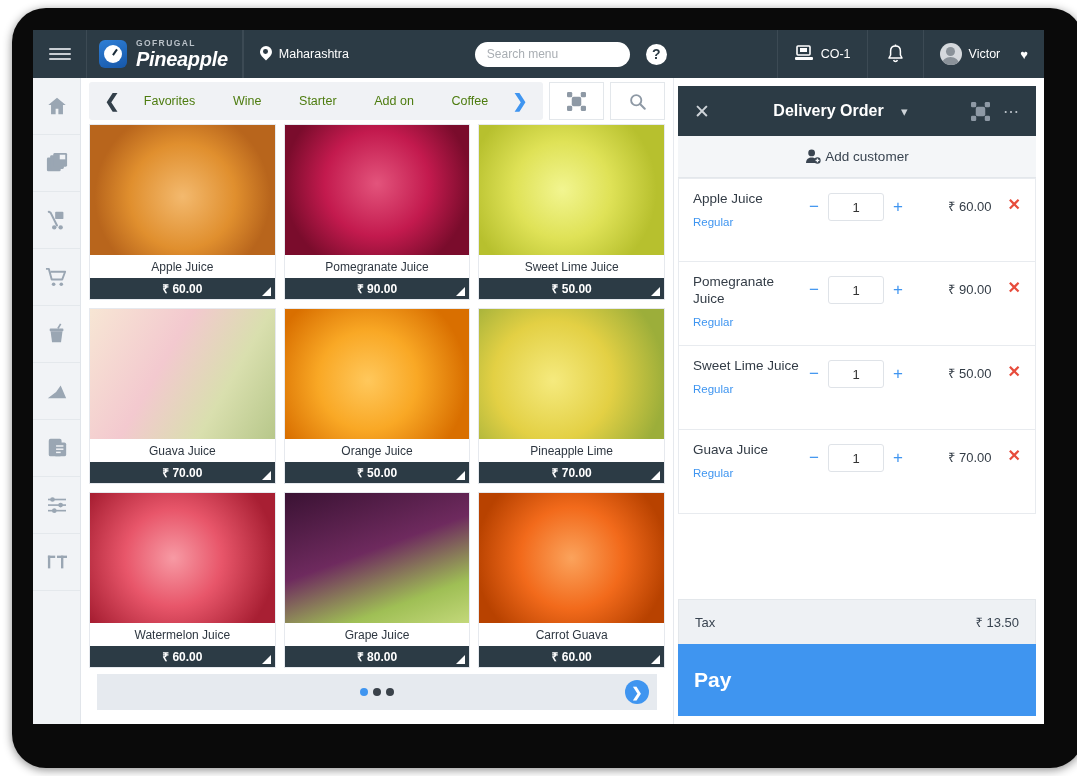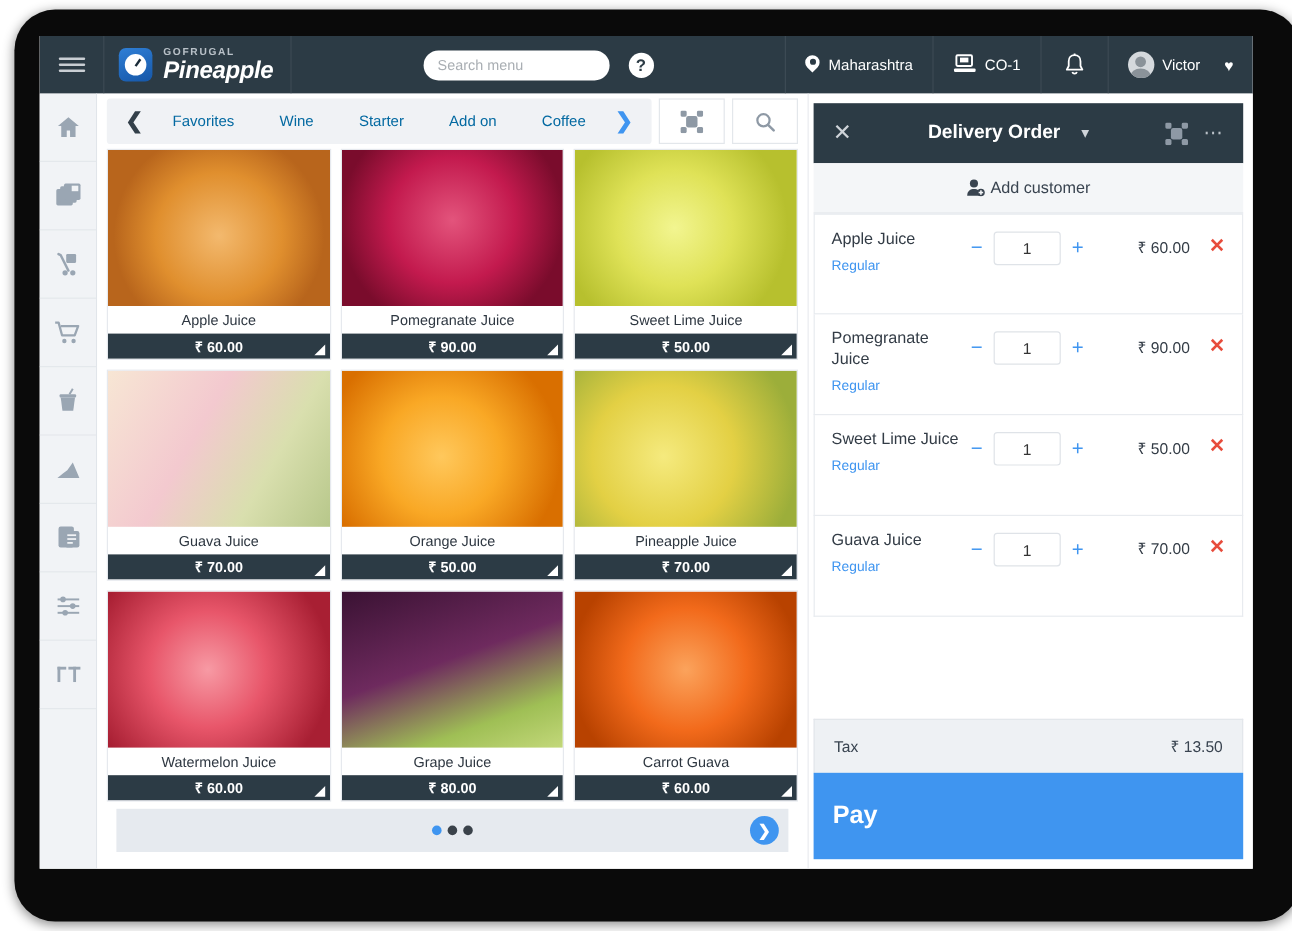--- a/index.html
+++ b/index.html
@@ -135,21 +135,21 @@
     flex: 1; background: #f0f2f5; border-radius: 3px; height: 38px;
     display: flex; align-items: center; padding: 0 10px; min-width: 0;
   }
   .arrow-btn {
     width: 26px; display: flex; align-items: center; justify-content: center;
     font-size: 18px; font-weight: bold; flex: 0 0 auto;
   }
   .arrow-l { color: #33404a; }
   .arrow-r { color: #3f95f0; }
   .cat-tabs { display: flex; flex: 1; justify-content: space-around; min-width: 0;}
-  .cat-tab { font-size: 12.5px; color: #0369a1; white-space: nowrap; }
+  .cat-tab { font-size: 12.5px; color: #4d7c0f; white-space: nowrap; }
   .tool-btn {
     width: 55px; height: 38px; background: #fff; border: 1px solid #e3e7eb;
     display: flex; align-items: center; justify-content: center; flex: 0 0 auto;
   }
   .tool-btn svg { fill: #8e99a5; }
 
   .gridwrap { flex: 1; padding: 2px 8px 0 8px; overflow: hidden; }
   .grid { display: grid; grid-template-columns: repeat(3,1fr); gap: 8px; }
   .card { background: #fff; border: 1px solid #e6e9ee; overflow: hidden; }
   .card-img { height: 130px; background-size: cover; background-position: center; }
@@ -254,28 +254,28 @@
     </div>
 
     <div class="tb-cell tb-sep brandbox">
       <div class="logo-sq"></div>
       <div class="brandtxt">
         <div class="brand-top">GOFRUGAL</div>
         <div class="brand-main">Pineapple</div>
       </div>
     </div>
 
+    <div class="tb-cell tb-sepl">
+      <span class="pin"></span>
+      <span class="tb-label">Maharashtra</span>
+    </div>
+
     <div class="tb-cell searchwrap">
       <input class="search-pill" placeholder="Search menu" style="">
       <div class="qmark">?</div>
-    </div>
-
-    <div class="tb-cell tb-sepl">
-      <span class="pin"></span>
-      <span class="tb-label">Maharashtra</span>
     </div>
 
     <div class="tb-cell tb-sepl">
       <svg width="20" height="18" viewBox="0 0 20 18">
         <rect x="3" y="1" width="13" height="9" rx="1" fill="none" stroke="#fff" stroke-width="1.6"></rect>
         <rect x="6" y="3" width="7" height="4" fill="#fff"></rect>
         <rect x="1" y="12" width="18" height="3" rx="1" fill="#fff"></rect>
       </svg>
       <span class="tb-label">CO-1</span>
     </div>
@@ -436,21 +436,21 @@
           </div>
 
           <div class="card">
             <div class="card-img" style="background:radial-gradient(circle at 45% 55%,#ffc85c 0%,#f9a825 40%,#d96f00 80%)"></div>
             <div class="card-name">Orange Juice</div>
             <div class="card-price">₹ 50.00</div>
           </div>
 
           <div class="card">
             <div class="card-img" style="background:radial-gradient(circle at 40% 55%,#f5ea7e 0%,#e3d044 45%,#9cae3a 85%)"></div>
-            <div class="card-name">Pineapple Juice</div>
+            <div class="card-name">Pineapple Lime</div>
             <div class="card-price">₹ 70.00</div>
           </div>
 
           <div class="card">
             <div class="card-img" style="background:radial-gradient(circle at 45% 50%,#f79aa4 0%,#e8566a 40%,#a81f33 85%)"></div>
             <div class="card-name">Watermelon Juice</div>
             <div class="card-price">₹ 60.00</div>
           </div>
 
           <div class="card">

